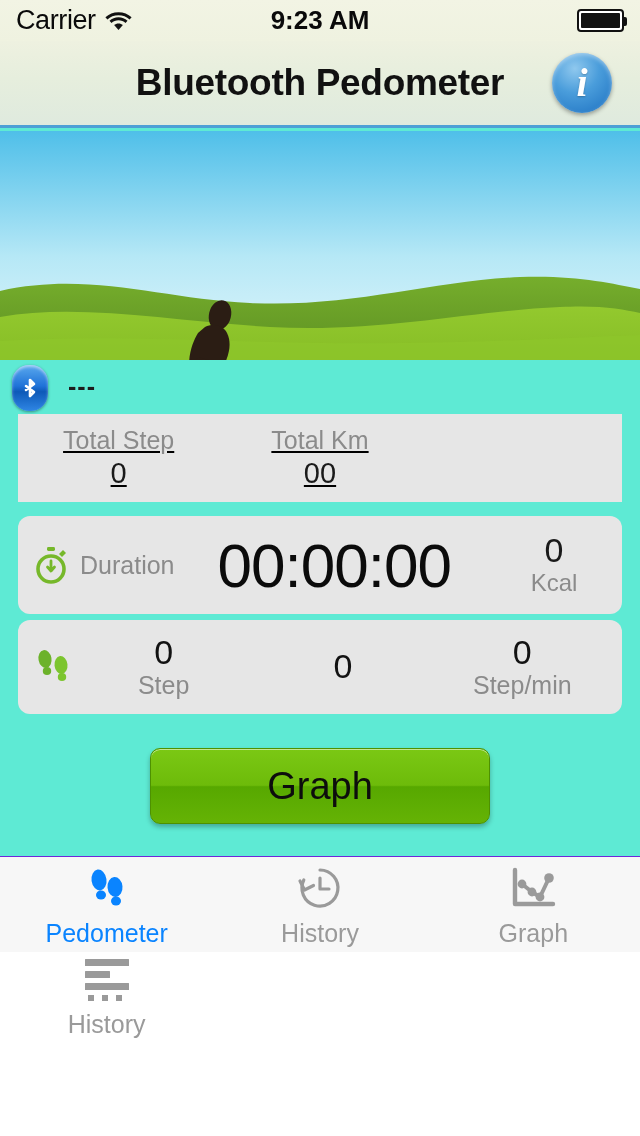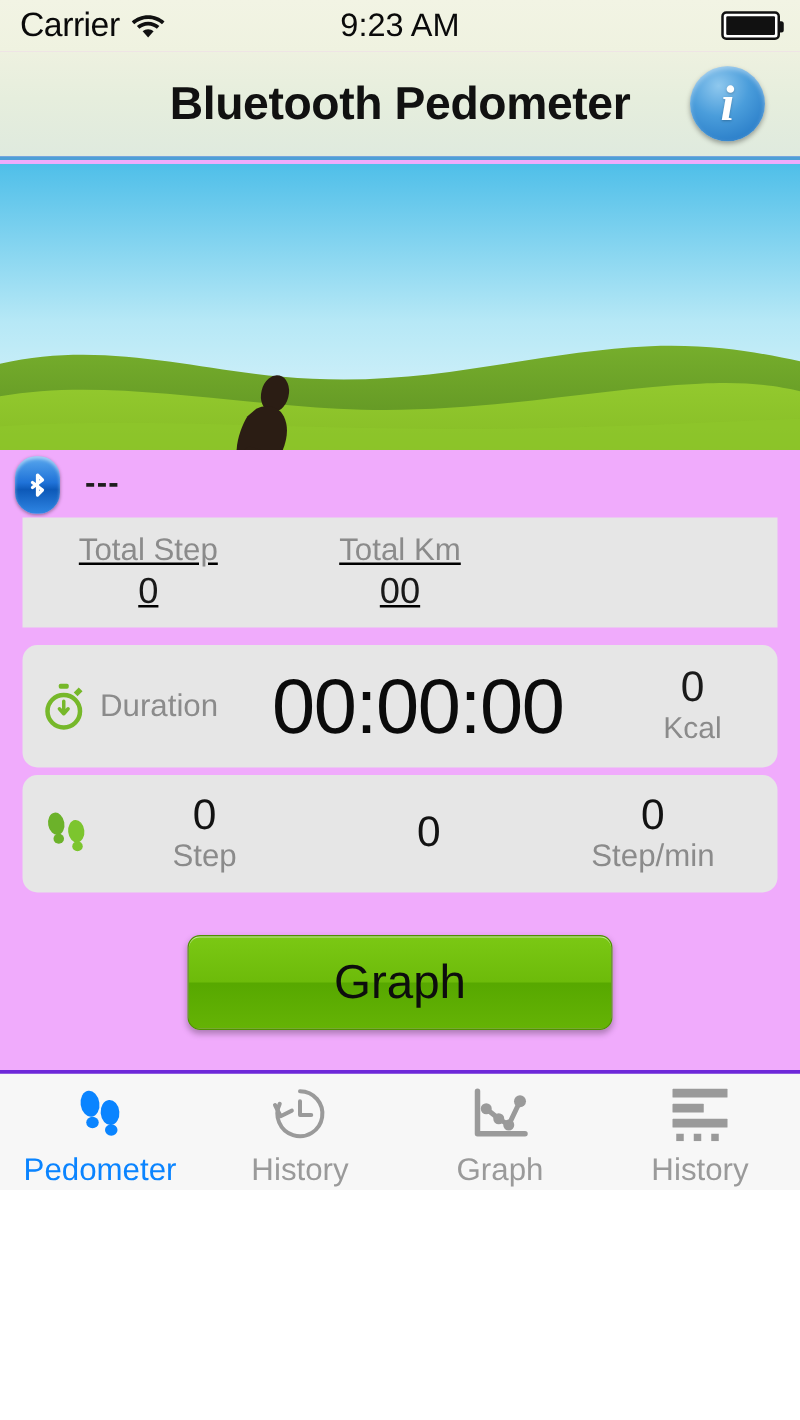--- a/index.html
+++ b/index.html
@@ -3,32 +3,32 @@
 <meta charset="utf-8">
 <style>
   * { margin:0; padding:0; box-sizing:border-box; }
   html, body {
     width:640px; height:1136px;
     background:#ffffff;
     font-family:"Liberation Sans", sans-serif;
     -webkit-font-smoothing:antialiased;
     overflow:hidden;
   }
-  #app { position:relative; width:640px; height:952px; background:#f0abfc; }
+  #app { position:relative; width:640px; height:952px; background:#5eead4; }
 
   
   .statusbar{
     position:absolute; top:0; left:0; width:640px; height:41px;
     background:linear-gradient(180deg,#f2f4e4 0%,#eff2e0 100%);
     display:flex; align-items:center; justify-content:space-between;
     padding:0 16px;
   }
   .sb-left{ display:flex; align-items:center; gap:9px; }
   .sb-carrier{ font-size:27px; color:#0a0a0a; letter-spacing:-0.4px; }
-  .sb-time{ font-size:26px; font-weight:normal; color:#0a0a0a;
+  .sb-time{ font-size:26px; font-weight:bold; color:#0a0a0a;
     position:absolute; left:0; right:0; text-align:center; }
   .wifi{ width:27px; height:20px; position:relative; }
   .batt{ width:47px; height:23px; border:2px solid #111;
     border-radius:4px; position:relative; background:#fff; padding:2px; }
   .batt i{ display:block; width:100%; height:100%; background:#111; border-radius:1px; }
   .batt::after{ content:""; position:absolute; right:-5px; top:6px;
     width:3px; height:9px; background:#111; border-radius:0 2px 2px 0; }
 
   
   .navbar{
@@ -98,22 +98,22 @@
     position:absolute; left:150px; top:748px; width:340px; height:76px;
     border-radius:10px; border:1px solid #4e9100;
     background:linear-gradient(180deg,#7bc814 0%,#6dbb0a 49%,#57a800 51%,#65b305 100%);
     box-shadow:0 3px 5px rgba(0,0,0,.28), inset 0 1px 0 rgba(255,255,255,.55);
     display:flex; align-items:center; justify-content:center; cursor:pointer;
   }
   .start-btn span{ font-size:38px; color:#0d0d0d; }
 
   
   .tabbar{ position:absolute; left:0; bottom:0; width:640px; height:96px;
-    background:#f7f7f7; border-top:3px solid #6d28d9;
-    display:grid; grid-template-columns:repeat(4,1fr); }
+    background:#f7f7f7; border-top:1px solid #6d28d9;
+    display:grid; grid-template-columns:repeat(3,1fr); }
   .tab{ display:flex; flex-direction:column; align-items:center;
     justify-content:center; gap:6px; cursor:pointer; padding-top:6px; }
   .tab-ico{ height:50px; display:flex; align-items:center; justify-content:center; }
   .tab-lab{ font-size:25px; color:#9a9a9a; }
   .tab.active .tab-lab{ color:#0a84ff; }
 </style>
 </head>
 <body>
 
 <div id="app">

